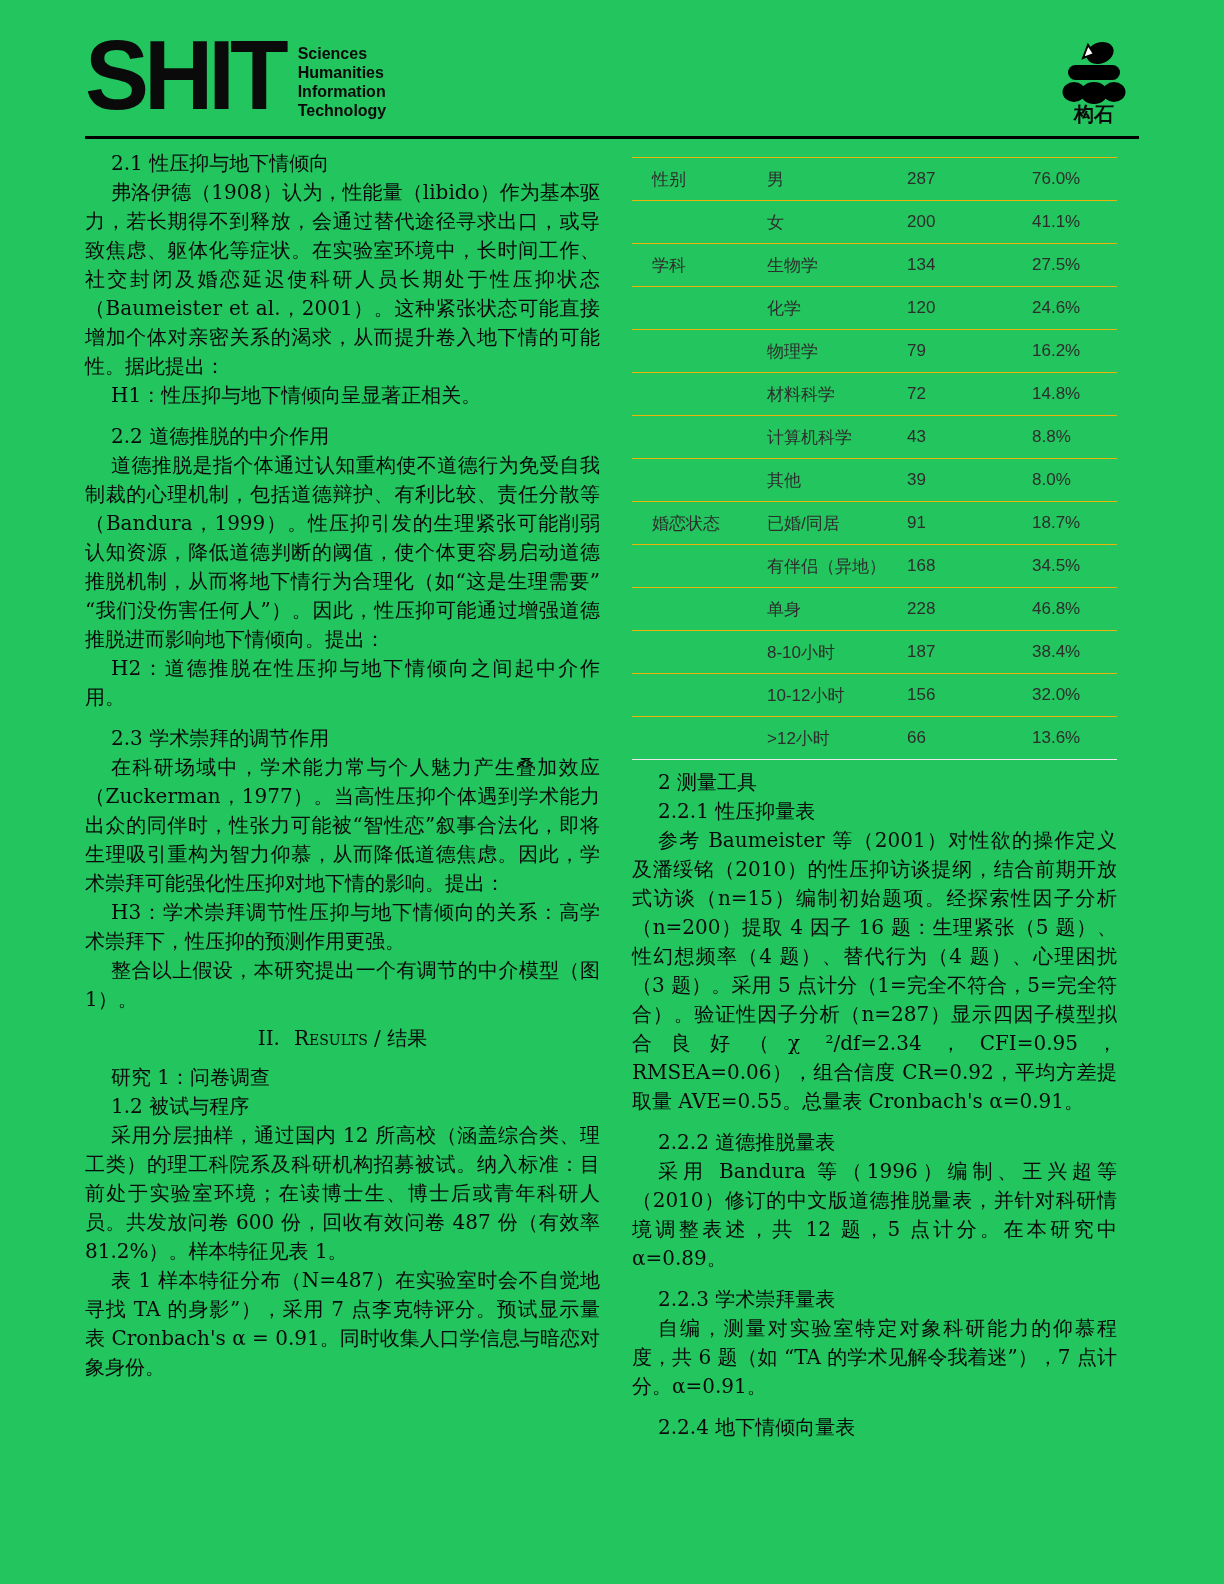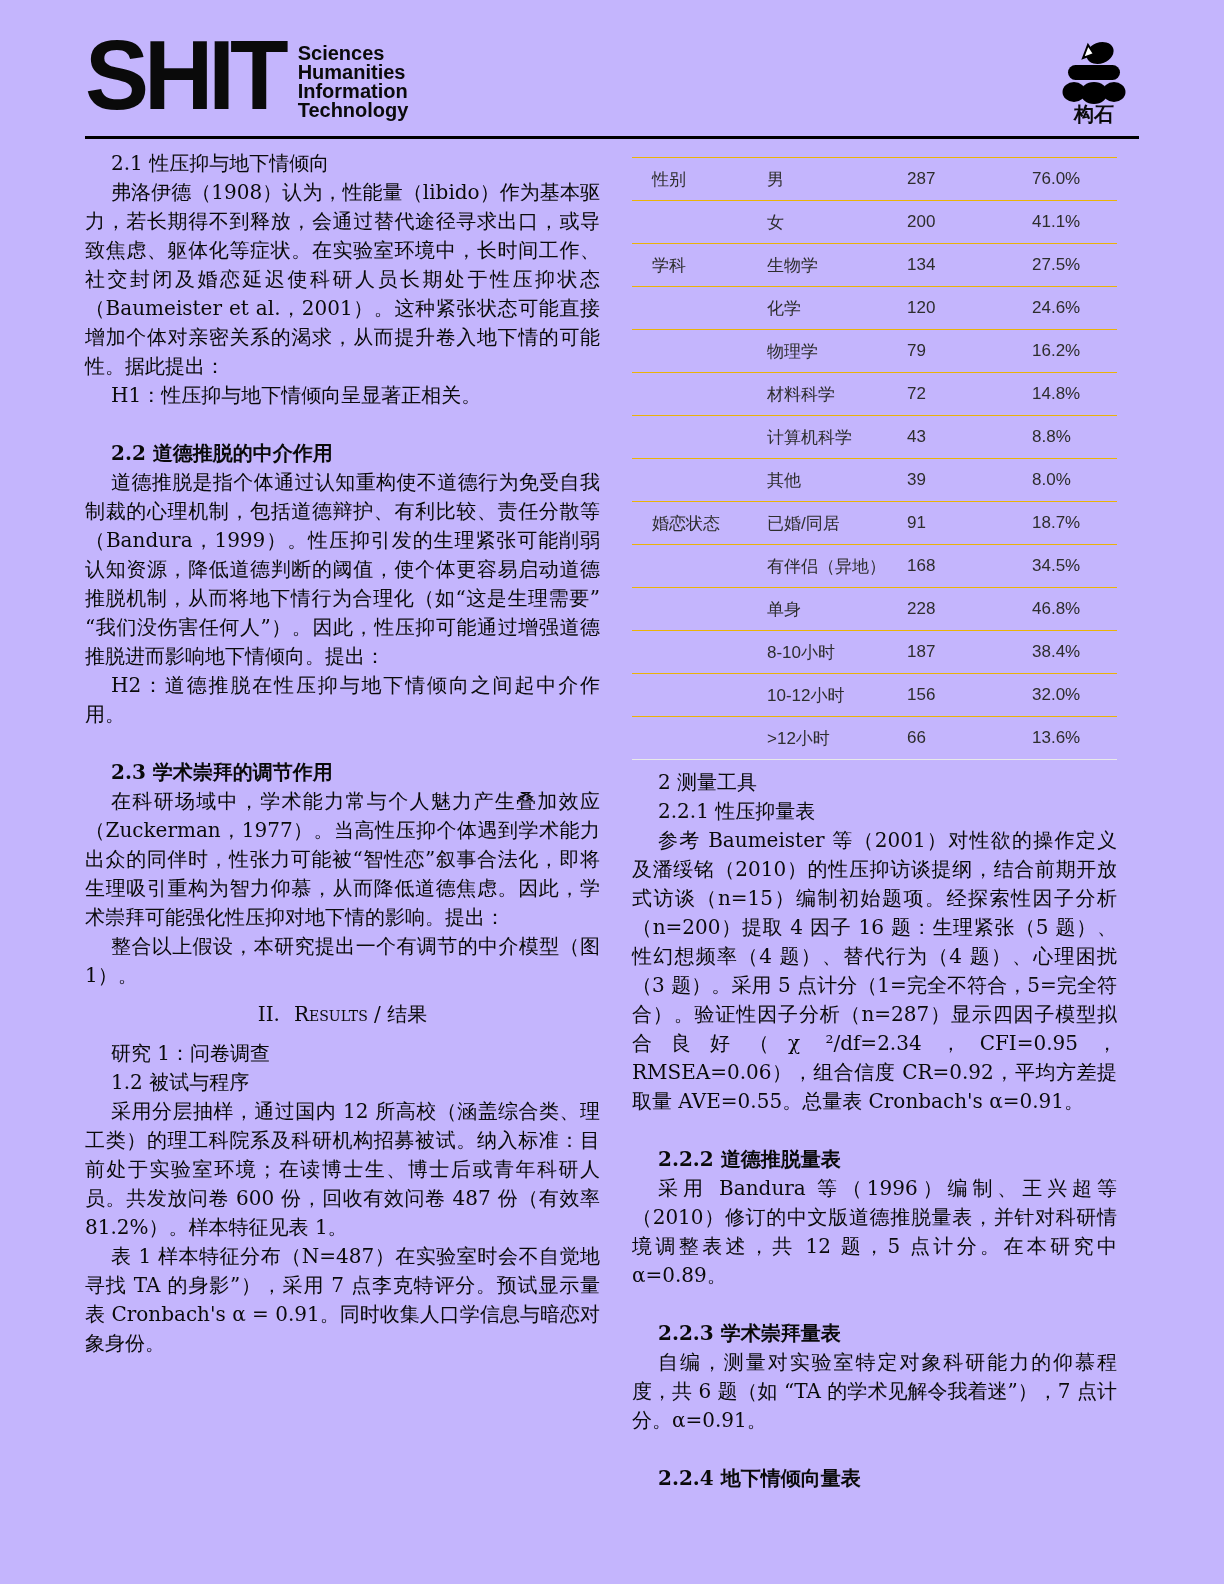--- a/index.html
+++ b/index.html
@@ -1,48 +1,48 @@
 <!DOCTYPE html>
 <html><head>
 <meta charset="utf-8">
 <style>
   html,body { margin:0; padding:0; background:#f2f2f2; }
   .page {
-    width:1224px; height:1584px; margin:0 auto; background:#c4b5fd;
+    width:1224px; height:1584px; margin:0 auto; background:#22c55e;
     box-sizing:border-box; padding:38px 85px 0 85px; overflow:hidden;
     font-family:"DejaVu Serif", serif; color:#0a0a0a; position:relative;
   }
   
   .masthead { display:flex; justify-content:space-between; align-items:flex-start; height:92px; }
   .brand { display:flex; align-items:flex-start; }
   .brand-word {
     font-family:"Liberation Sans", sans-serif; font-weight:700;
     font-size:96px; line-height:74px; letter-spacing:-5px;
     transform:scaleY(1.02); transform-origin:top left;
   }
   .brand-sub {
     font-family:"Liberation Sans", sans-serif; font-weight:700;
-    font-size:20px; line-height:19px; margin-left:14px; padding-top:6px;
+    font-size:16px; line-height:19px; margin-left:14px; padding-top:6px;
   }
   .publisher { width:90px; text-align:center; padding-top:2px; }
   .publisher svg { display:block; margin:0 auto; }
   .publisher-label { font-family:"Liberation Sans", sans-serif; font-weight:700; font-size:20px; line-height:17px; }
   .rule { border-top:3px solid #000; margin-top:6px; }
 
   
   .columns { display:flex; gap:32px; margin-top:10px; }
   .col-left  { width:515px; }
   .col-right { width:485px; }
 
   .blk {
     margin:0; font-size:20px; line-height:29px;
     text-align:justify; text-indent:1.3em;
     font-family:"DejaVu Serif", serif;
   }
-  .gap-top { margin-top:29px;font-weight:bold; }
+  .gap-top { margin-top:12px; }
   .results-heading { text-align:center; text-indent:0; margin:10px 0 10px 0; }
   .results-heading .numeral { margin-right:14px; }
   .sc { font-variant:small-caps; }
 
   
   table.sample {
     width:100%; border-collapse:collapse; margin-top:8px;
     font-family:"Liberation Sans", sans-serif; font-size:17px; color:#2d2d2d;
     border-bottom:1px solid #e9e9e9;
   }
@@ -84,20 +84,21 @@
 
     <div class="col-left">
       <p class="blk">2.1 性压抑与地下情倾向</p>
       <p class="blk">弗洛伊德（1908）认为，性能量（libido）作为基本驱力，若长期得不到释放，会通过替代途径寻求出口，或导致焦虑、躯体化等症状。在实验室环境中，长时间工作、社交封闭及婚恋延迟使科研人员长期处于性压抑状态（Baumeister et al.，2001）。这种紧张状态可能直接增加个体对亲密关系的渴求，从而提升卷入地下情的可能性。据此提出：</p>
       <p class="blk">H1：性压抑与地下情倾向呈显著正相关。</p>
       <p class="blk gap-top">2.2 道德推脱的中介作用</p>
       <p class="blk">道德推脱是指个体通过认知重构使不道德行为免受自我制裁的心理机制，包括道德辩护、有利比较、责任分散等（Bandura，1999）。性压抑引发的生理紧张可能削弱认知资源，降低道德判断的阈值，使个体更容易启动道德推脱机制，从而将地下情行为合理化（如“这是生理需要” “我们没伤害任何人”）。因此，性压抑可能通过增强道德推脱进而影响地下情倾向。提出：</p>
       <p class="blk">H2：道德推脱在性压抑与地下情倾向之间起中介作用。</p>
       <p class="blk gap-top">2.3 学术崇拜的调节作用</p>
       <p class="blk">在科研场域中，学术能力常与个人魅力产生叠加效应（Zuckerman，1977）。当高性压抑个体遇到学术能力出众的同伴时，性张力可能被“智性恋”叙事合法化，即将生理吸引重构为智力仰慕，从而降低道德焦虑。因此，学术崇拜可能强化性压抑对地下情的影响。提出：</p>
+      <p class="blk">H3：学术崇拜调节性压抑与地下情倾向的关系：高学术崇拜下，性压抑的预测作用更强。</p>
       <p class="blk">整合以上假设，本研究提出一个有调节的中介模型（图1）。</p>
 
       <p class="blk results-heading">
         <span class="numeral">II.</span><span class="sc">Results</span><span> / 结果</span>
       </p>
 
       <p class="blk">研究 1：问卷调查</p>
       <p class="blk">1.2 被试与程序</p>
       <p class="blk">采用分层抽样，通过国内 12 所高校（涵盖综合类、理工类）的理工科院系及科研机构招募被试。纳入标准：目前处于实验室环境；在读博士生、博士后或青年科研人员。共发放问卷 600 份，回收有效问卷 487 份（有效率 81.2%）。样本特征见表 1。</p>
       <p class="blk">表 1 样本特征分布（N=487）在实验室时会不自觉地寻找 TA 的身影”），采用 7 点李克特评分。预试显示量表 Cronbach's α = 0.91。同时收集人口学信息与暗恋对象身份。</p>

